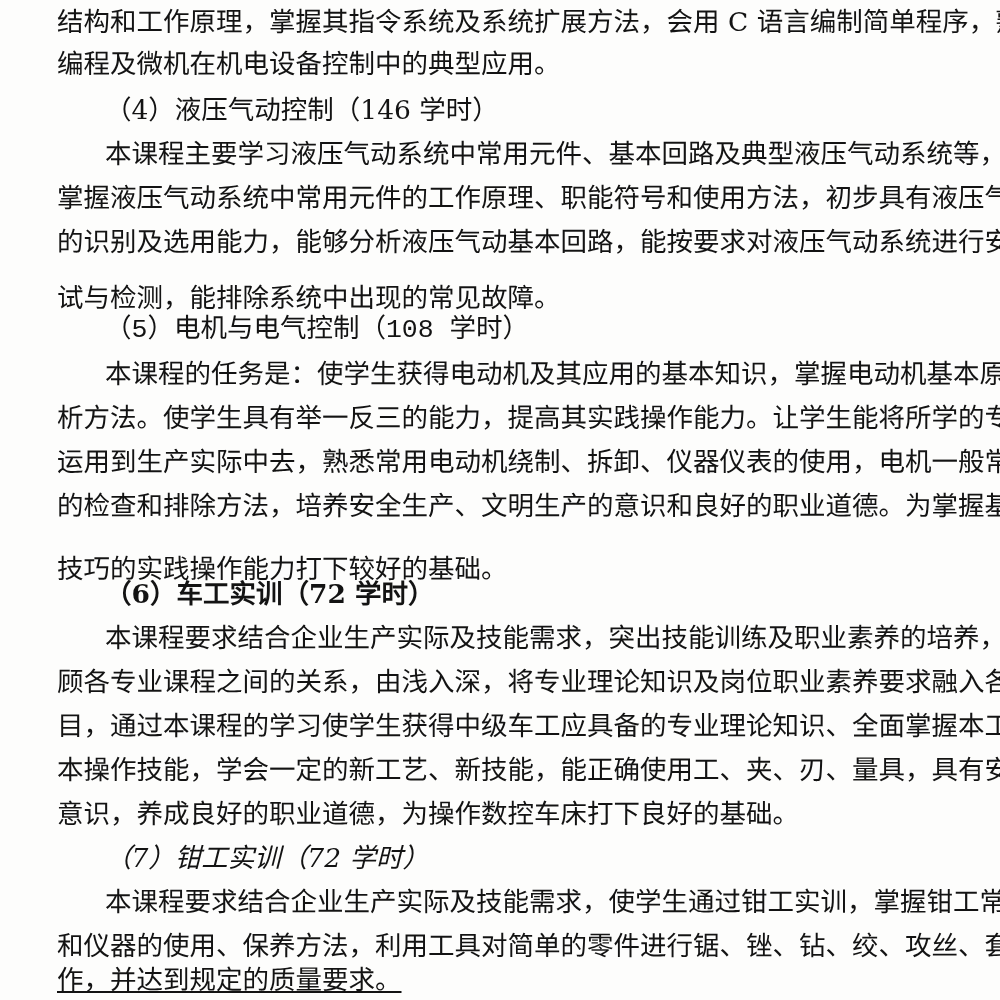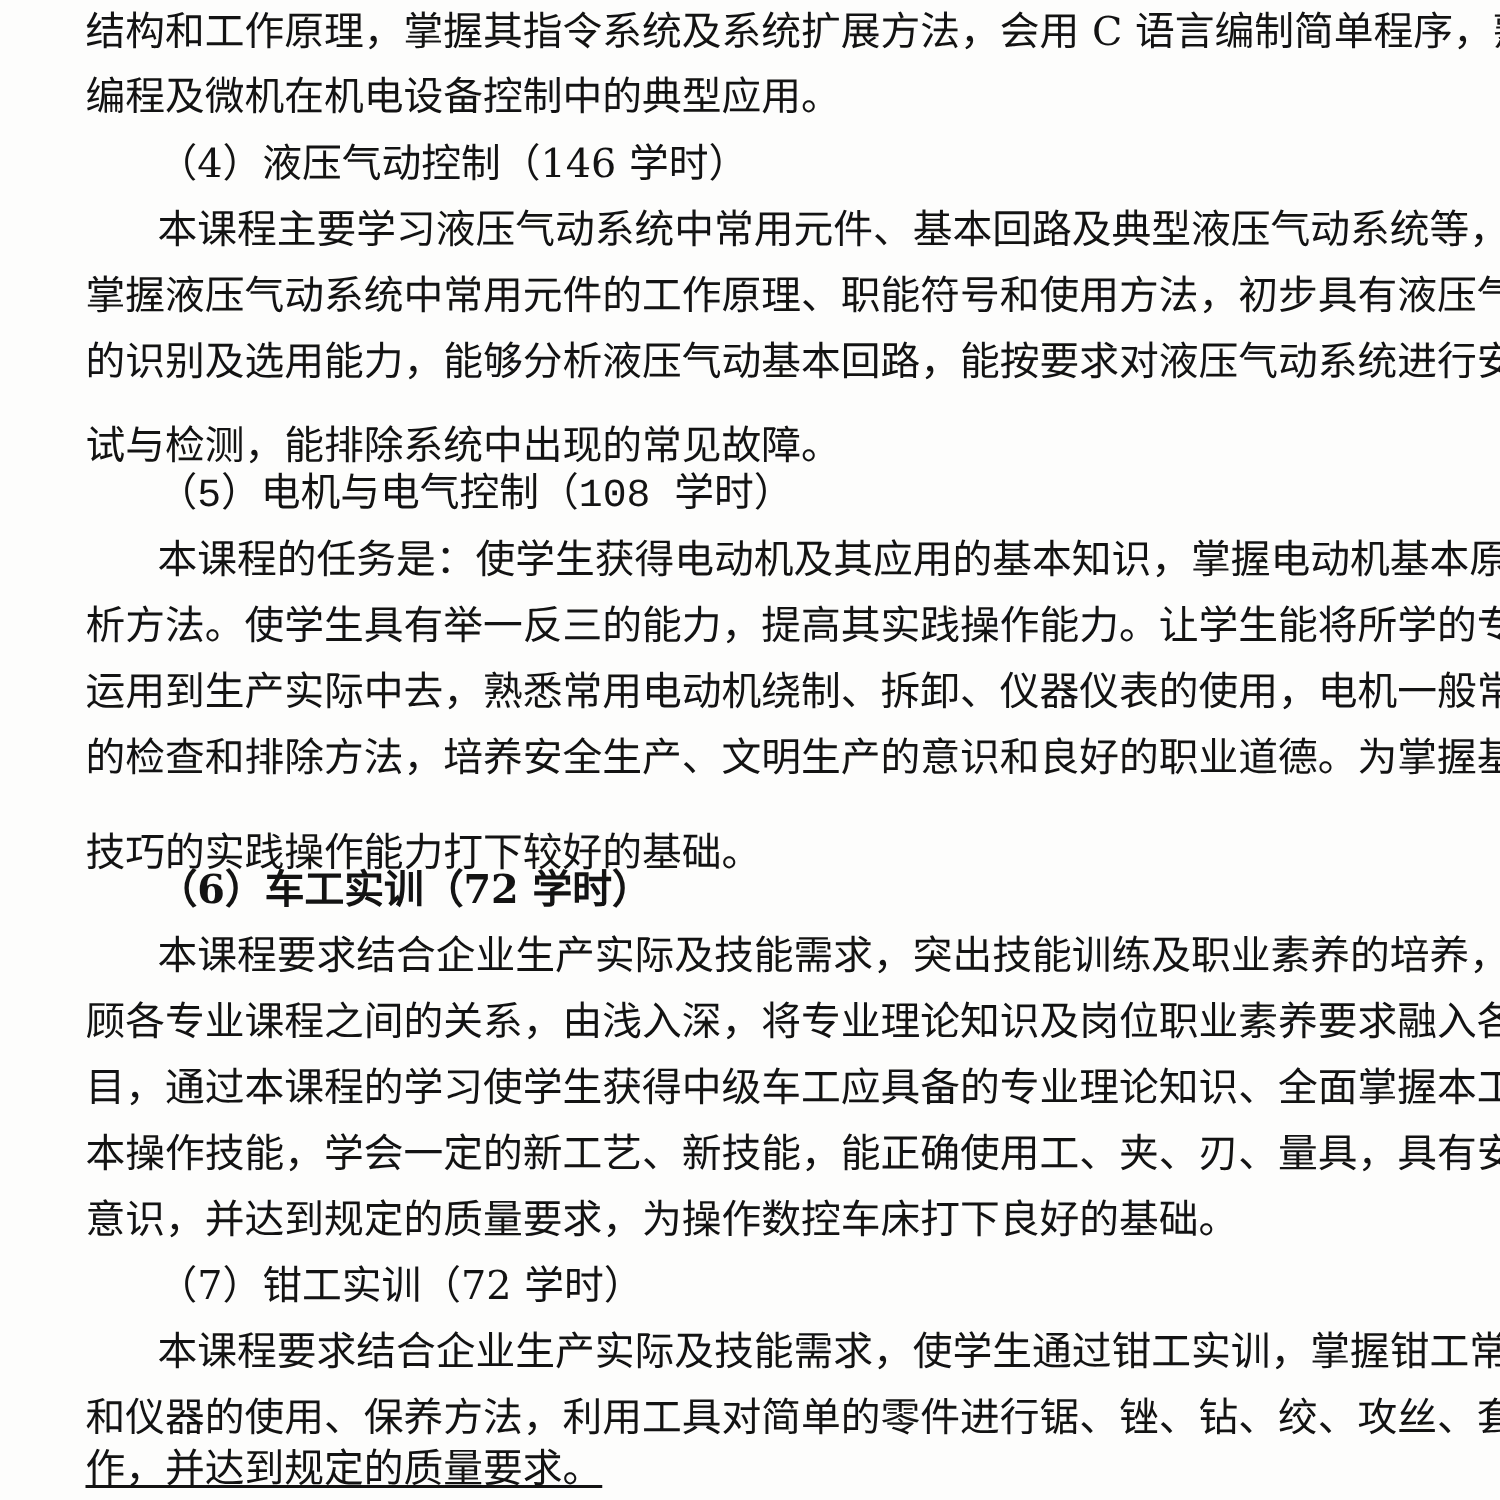--- a/index.html
+++ b/index.html
@@ -82,19 +82,19 @@
       <div class="doc-line indent justify" style="top: 354px;"><span>本</span><span>课</span><span>程</span><span>的</span><span>任</span><span>务</span><span>是</span><span>：</span><span>使</span><span>学</span><span>生</span><span>获</span><span>得</span><span>电</span><span>动</span><span>机</span><span>及</span><span>其</span><span>应</span><span>用</span><span>的</span><span>基</span><span>本</span><span>知</span><span>识</span><span>，</span><span>掌</span><span>握</span><span>电</span><span>动</span><span>机</span><span>基</span><span>本</span><span>原</span></div>
       <div class="doc-line justify" style="top: 398px;"><span>析</span><span>方</span><span>法</span><span>。</span><span>使</span><span>学</span><span>生</span><span>具</span><span>有</span><span>举</span><span>一</span><span>反</span><span>三</span><span>的</span><span>能</span><span>力</span><span>，</span><span>提</span><span>高</span><span>其</span><span>实</span><span>践</span><span>操</span><span>作</span><span>能</span><span>力</span><span>。</span><span>让</span><span>学</span><span>生</span><span>能</span><span>将</span><span>所</span><span>学</span><span>的</span><span>专</span></div>
       <div class="doc-line justify" style="top: 442px;"><span>运</span><span>用</span><span>到</span><span>生</span><span>产</span><span>实</span><span>际</span><span>中</span><span>去</span><span>，</span><span>熟</span><span>悉</span><span>常</span><span>用</span><span>电</span><span>动</span><span>机</span><span>绕</span><span>制</span><span>、</span><span>拆</span><span>卸</span><span>、</span><span>仪</span><span>器</span><span>仪</span><span>表</span><span>的</span><span>使</span><span>用</span><span>，</span><span>电</span><span>机</span><span>一</span><span>般</span><span>常</span></div>
       <div class="doc-line justify" style="top: 486px;"><span>的</span><span>检</span><span>查</span><span>和</span><span>排</span><span>除</span><span>方</span><span>法</span><span>，</span><span>培</span><span>养</span><span>安</span><span>全</span><span>生</span><span>产</span><span>、</span><span>文</span><span>明</span><span>生</span><span>产</span><span>的</span><span>意</span><span>识</span><span>和</span><span>良</span><span>好</span><span>的</span><span>职</span><span>业</span><span>道</span><span>德</span><span>。</span><span>为</span><span>掌</span><span>握</span><span>基</span></div>
       <div class="doc-line flush" style="top: 549px;">技巧的实践操作能力打下较好的基础。</div>
       <div class="doc-line indent flush" style="top: 574px; font-weight: bold;">（6）车工实训（72 学时）</div>
       <div class="doc-line indent justify" style="top: 618px;"><span>本</span><span>课</span><span>程</span><span>要</span><span>求</span><span>结</span><span>合</span><span>企</span><span>业</span><span>生</span><span>产</span><span>实</span><span>际</span><span>及</span><span>技</span><span>能</span><span>需</span><span>求</span><span>，</span><span>突</span><span>出</span><span>技</span><span>能</span><span>训</span><span>练</span><span>及</span><span>职</span><span>业</span><span>素</span><span>养</span><span>的</span><span>培</span><span>养</span><span>，</span></div>
       <div class="doc-line justify" style="top: 662px;"><span>顾</span><span>各</span><span>专</span><span>业</span><span>课</span><span>程</span><span>之</span><span>间</span><span>的</span><span>关</span><span>系</span><span>，</span><span>由</span><span>浅</span><span>入</span><span>深</span><span>，</span><span>将</span><span>专</span><span>业</span><span>理</span><span>论</span><span>知</span><span>识</span><span>及</span><span>岗</span><span>位</span><span>职</span><span>业</span><span>素</span><span>养</span><span>要</span><span>求</span><span>融</span><span>入</span><span>各</span></div>
       <div class="doc-line justify" style="top: 706px;"><span>目</span><span>，</span><span>通</span><span>过</span><span>本</span><span>课</span><span>程</span><span>的</span><span>学</span><span>习</span><span>使</span><span>学</span><span>生</span><span>获</span><span>得</span><span>中</span><span>级</span><span>车</span><span>工</span><span>应</span><span>具</span><span>备</span><span>的</span><span>专</span><span>业</span><span>理</span><span>论</span><span>知</span><span>识</span><span>、</span><span>全</span><span>面</span><span>掌</span><span>握</span><span>本</span><span>工</span></div>
       <div class="doc-line justify" style="top: 750px;"><span>本</span><span>操</span><span>作</span><span>技</span><span>能</span><span>，</span><span>学</span><span>会</span><span>一</span><span>定</span><span>的</span><span>新</span><span>工</span><span>艺</span><span>、</span><span>新</span><span>技</span><span>能</span><span>，</span><span>能</span><span>正</span><span>确</span><span>使</span><span>用</span><span>工</span><span>、</span><span>夹</span><span>、</span><span>刃</span><span>、</span><span>量</span><span>具</span><span>，</span><span>具</span><span>有</span><span>安</span></div>
-      <div class="doc-line flush" style="top: 794px;">意识，并达到规定的质量要求，为操作数控车床打下良好的基础。</div>
-      <div class="doc-line indent flush" style="top: 838px;">（7）钳工实训（72 学时）</div>
+      <div class="doc-line flush" style="top: 794px;">意识，养成良好的职业道德，为操作数控车床打下良好的基础。</div>
+      <div class="doc-line indent flush" style="top: 838px; font-style: italic;">（7）钳工实训（72 学时）</div>
       <div class="doc-line indent justify" style="top: 882px;"><span>本</span><span>课</span><span>程</span><span>要</span><span>求</span><span>结</span><span>合</span><span>企</span><span>业</span><span>生</span><span>产</span><span>实</span><span>际</span><span>及</span><span>技</span><span>能</span><span>需</span><span>求</span><span>，</span><span>使</span><span>学</span><span>生</span><span>通</span><span>过</span><span>钳</span><span>工</span><span>实</span><span>训</span><span>，</span><span>掌</span><span>握</span><span>钳</span><span>工</span><span>常</span></div>
       <div class="doc-line justify" style="top: 926px;"><span>和</span><span>仪</span><span>器</span><span>的</span><span>使</span><span>用</span><span>、</span><span>保</span><span>养</span><span>方</span><span>法</span><span>，</span><span>利</span><span>用</span><span>工</span><span>具</span><span>对</span><span>简</span><span>单</span><span>的</span><span>零</span><span>件</span><span>进</span><span>行</span><span>锯</span><span>、</span><span>锉</span><span>、</span><span>钻</span><span>、</span><span>绞</span><span>、</span><span>攻</span><span>丝</span><span>、</span><span>套</span></div>
       <div class="doc-line flush" style="top: 960px; text-decoration: underline;">作，并达到规定的质量要求。</div>
     </div>
 </div>
 
 </body></html>

